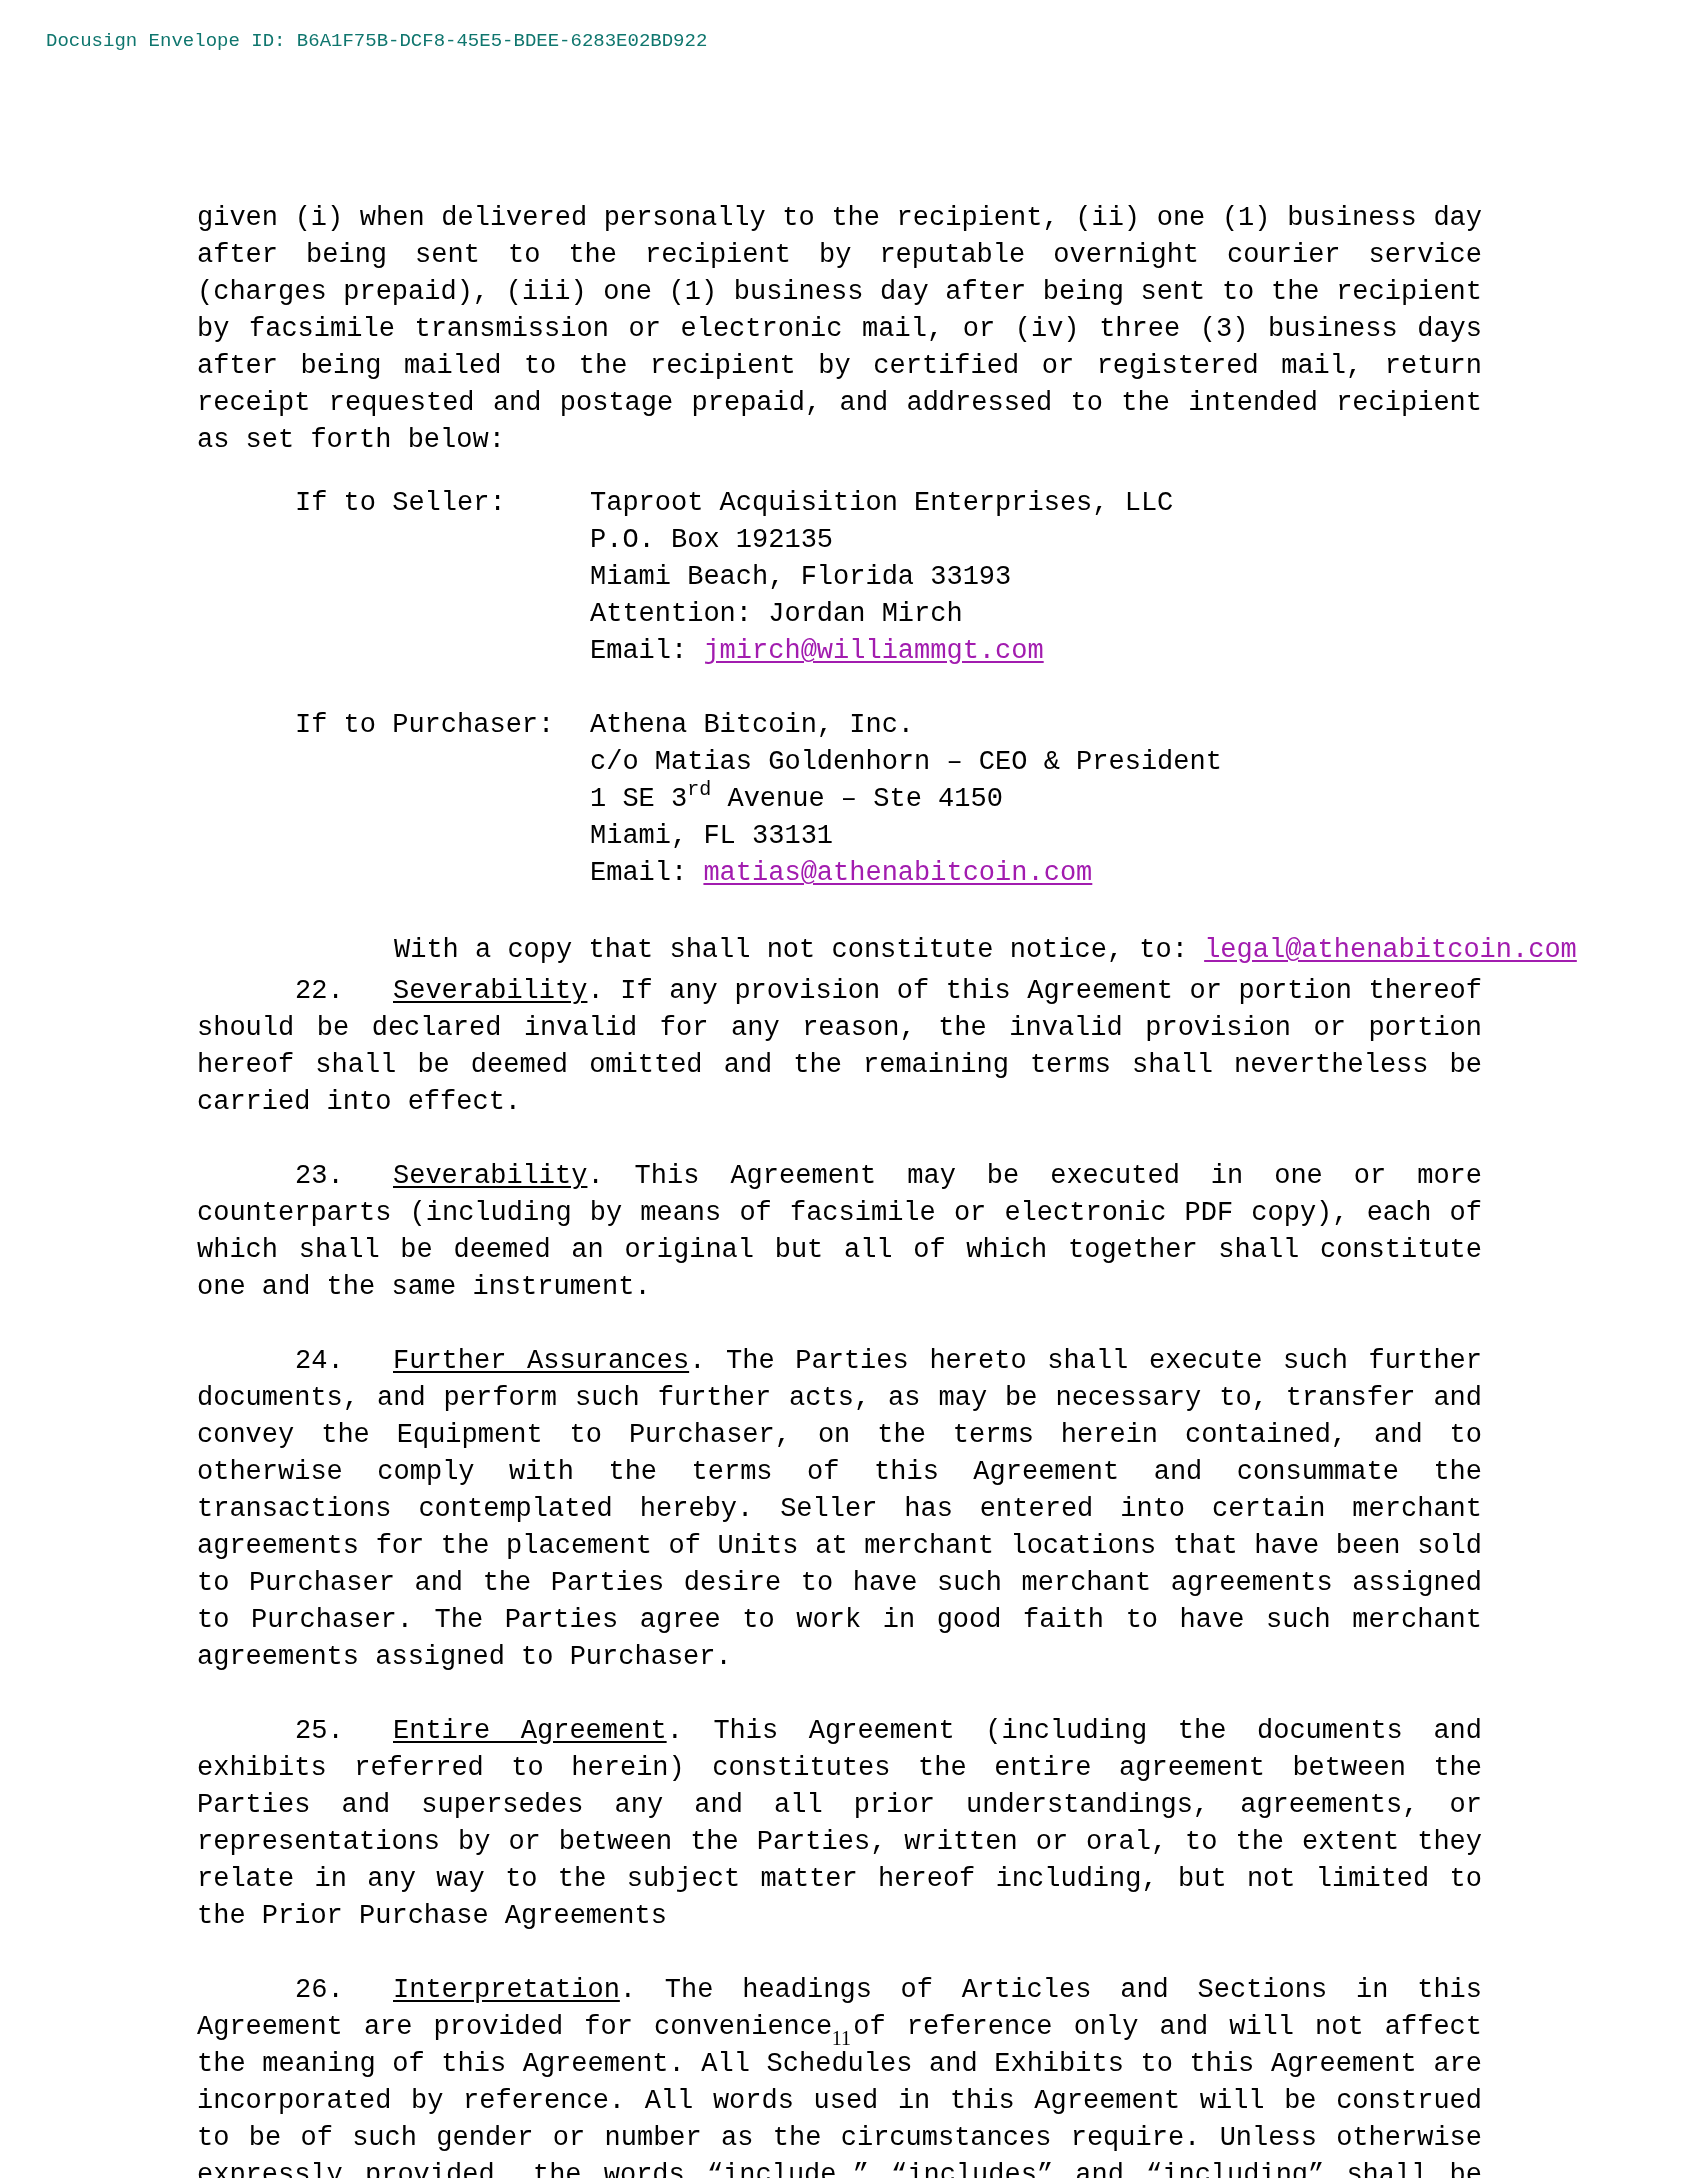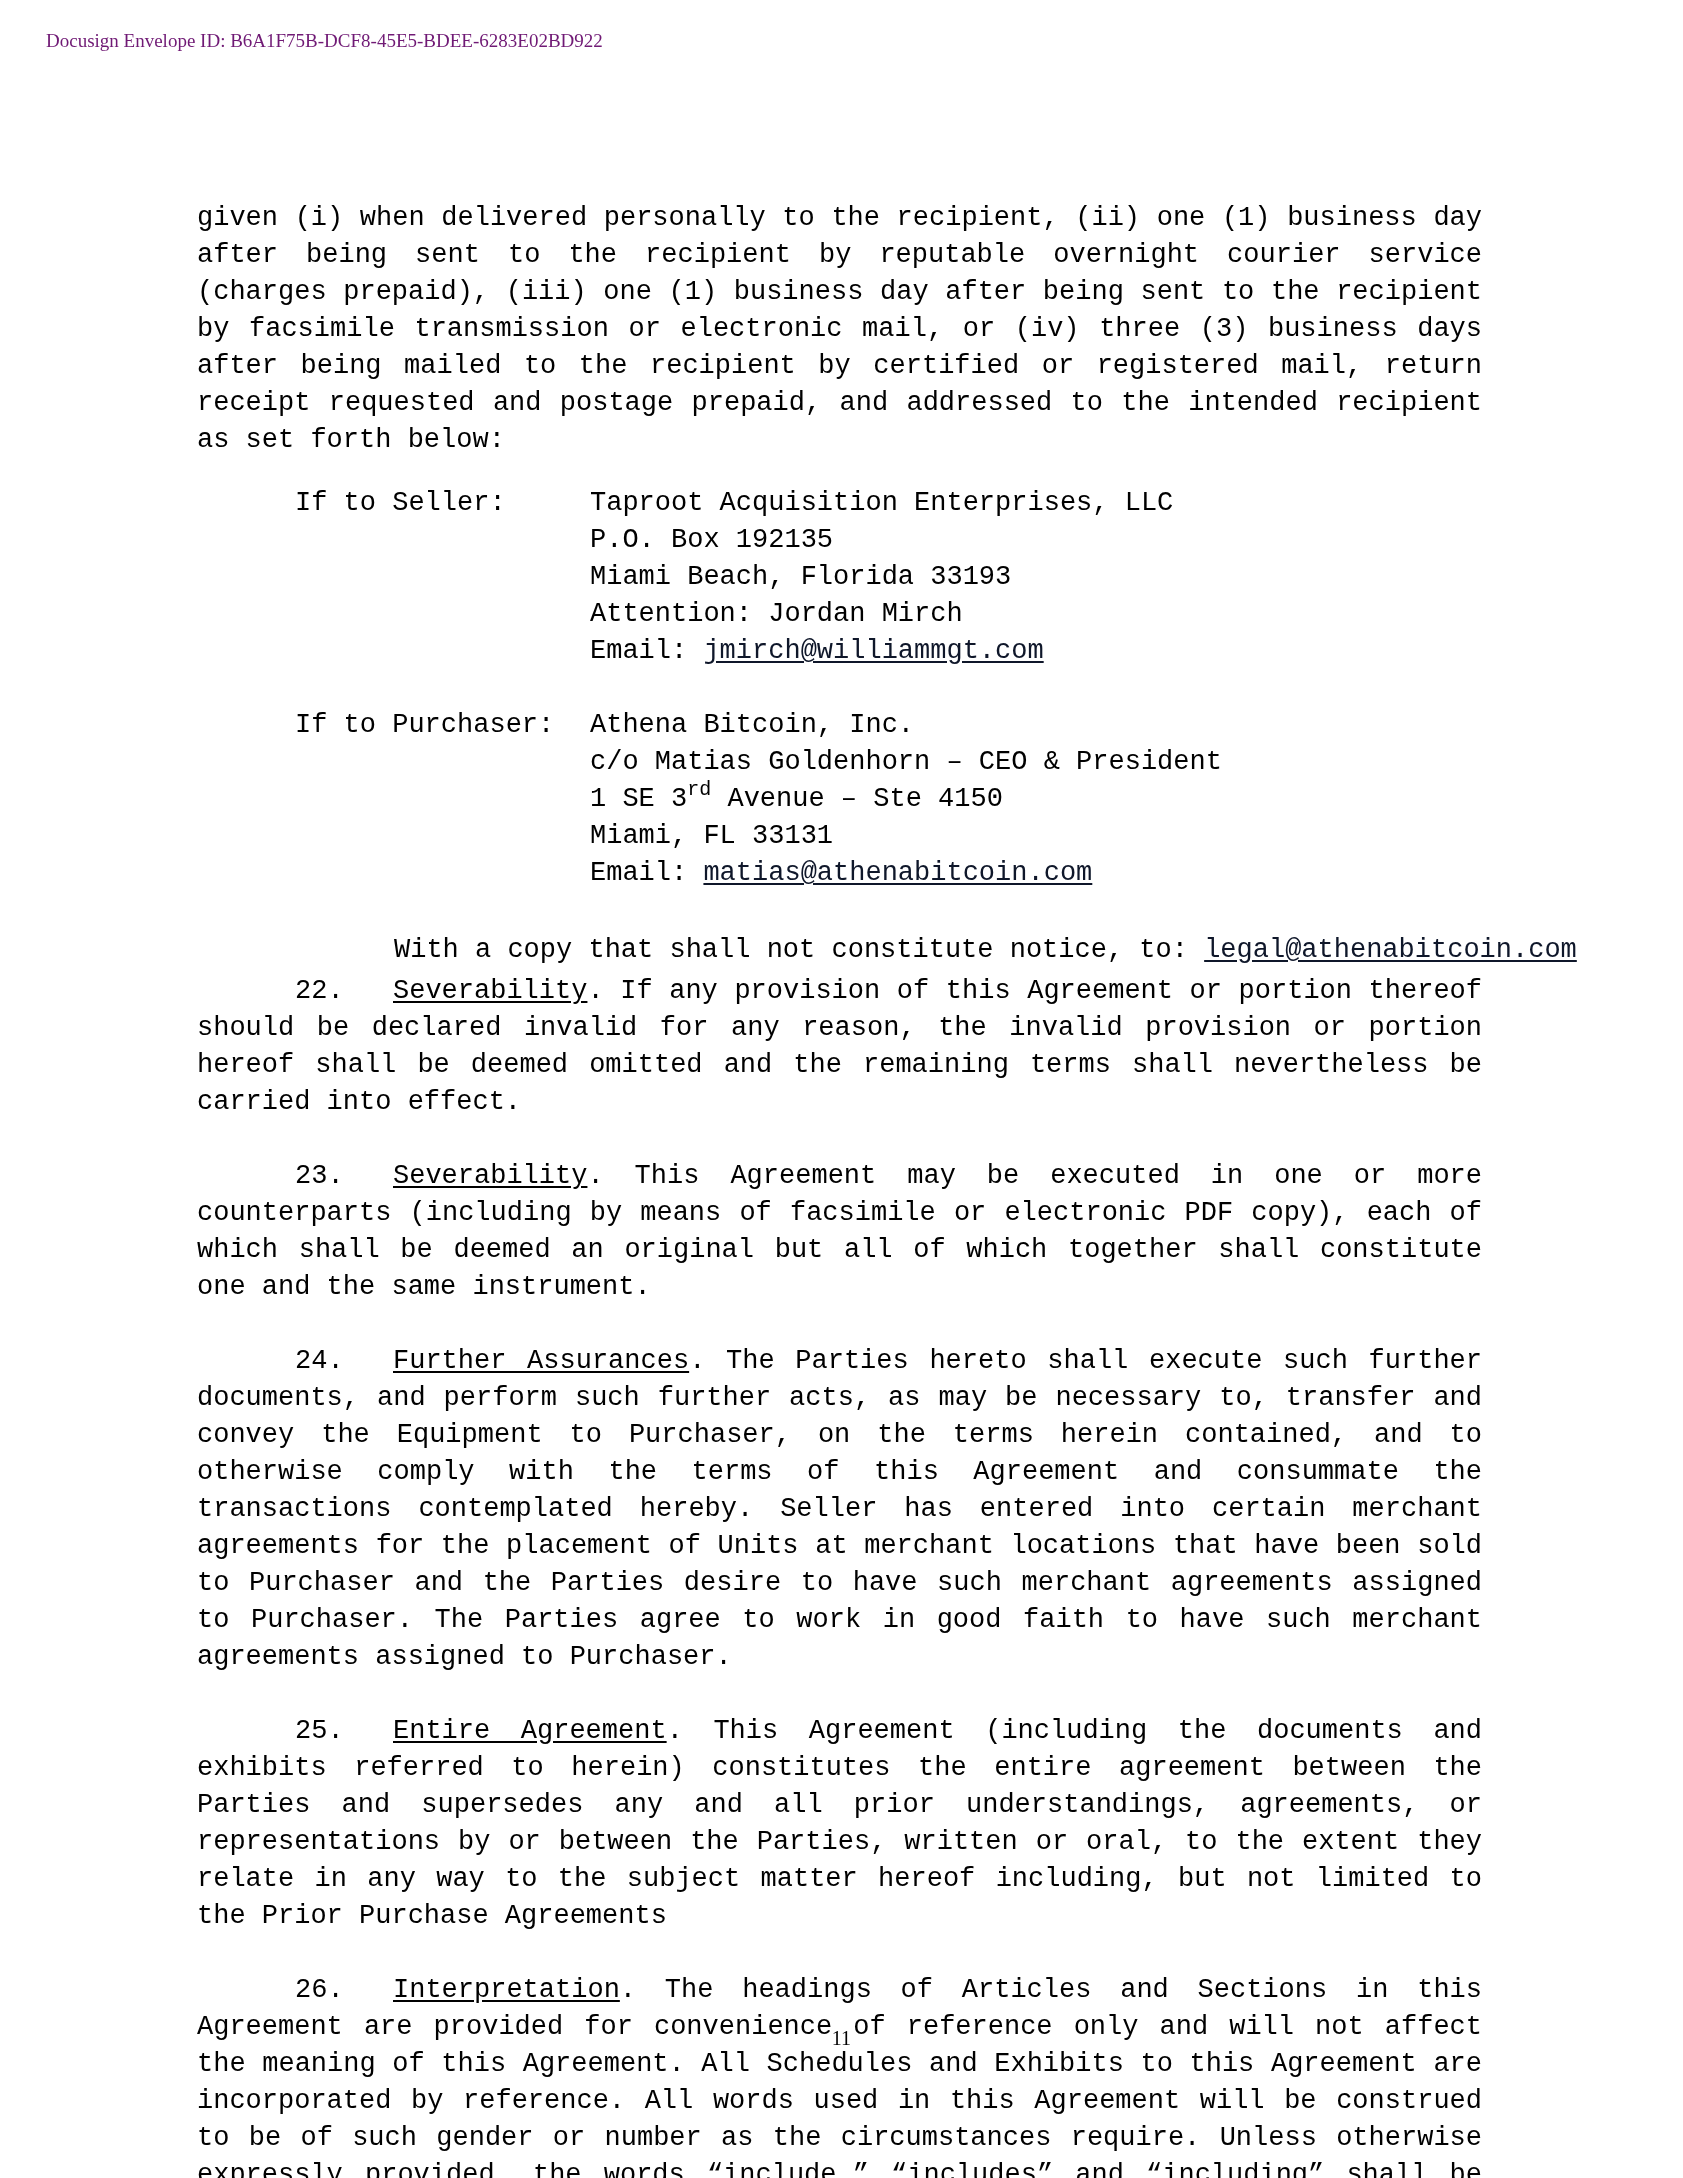--- a/index.html
+++ b/index.html
@@ -3,33 +3,33 @@
 <meta charset="utf-8">
 <style>
   html, body { margin: 0; padding: 0; background: #ffffff; }
   body {
     width: 1683px; height: 2178px; position: relative; overflow: hidden;
     font-family: "Liberation Serif", "DejaVu Serif", serif;
     color: #000;
   }
   .envelope {
     position: absolute; left: 46px; top: 30px;
-    font-family: Liberation Serif, serif;
-    font-size: 19px; color: #701a75;
+    font-family: Liberation Mono, monospace;
+    font-size: 19px; color: #0f766e;
   }
   .page {
     position: absolute; left: 197px; top: 200px; width: 1285px;
     font-size: 27px; line-height: 37px; font-family: Liberation Mono, monospace;
   }
   p { margin: 0; text-align: justify; }
   .para { margin-bottom: 37px; }
   .indent { display: inline-block; width: 98px; text-align: left; }
   .num { display: inline-block; width: 98px; }
   u { text-decoration: underline; text-underline-offset: 3px; }
-  a { color: #0f172a; text-decoration: underline; text-underline-offset: 3px; }
+  a { color: #a21caf; text-decoration: underline; text-underline-offset: 3px; }
   .addr { display: flex; margin-left: 98px; }
   .addr .lbl { width: 295px; }
   .addr .lines div { white-space: nowrap; }
   .gap { height: 37px; }
   .copy { margin-left: 197px; white-space: nowrap; margin-top: 40px; margin-bottom: 4px; }
   sup { font-size: 20px; vertical-align: 11px; line-height: 0; }
   .pnum {
     position: absolute; top: 2027px; left: 0; width: 1683px; text-align: center;
     font-size: 20px;
   }

